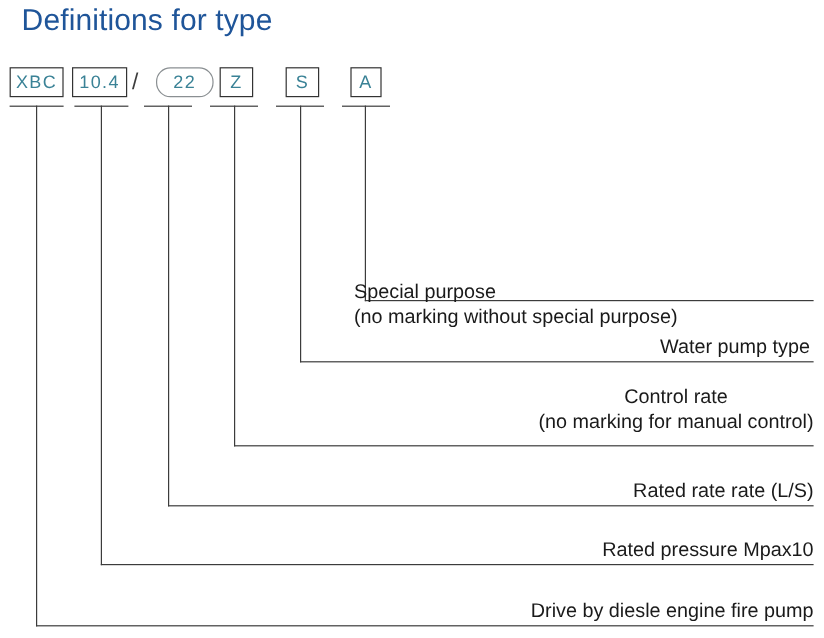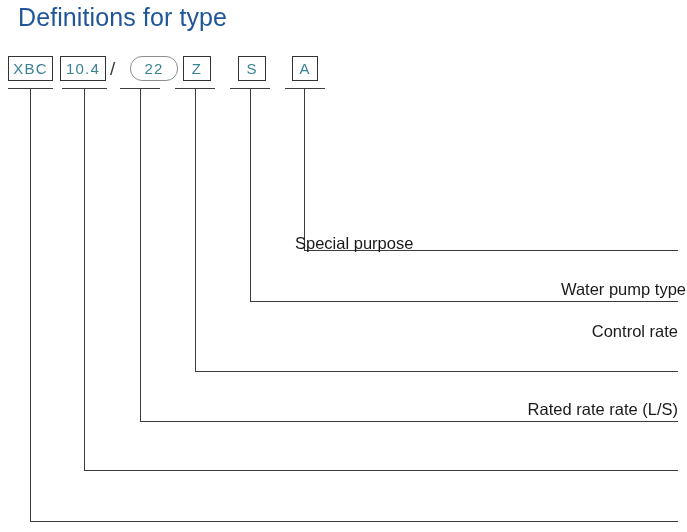--- a/index.html
+++ b/index.html
@@ -138,29 +138,37 @@
   <div class="hline" style="left:140px; top:421px; width:538px;"></div>
 
   <div class="vline" style="left:84px;  top:88px;  height:383px;"></div>
   <div class="hline" style="left:84px;  top:470px; width:594px;"></div>
 
   <div class="vline" style="left:30px;  top:88px;  height:434px;"></div>
   <div class="hline" style="left:30px;  top:521px; width:648px;"></div>
 
   <div class="label" style="left:295px; top:200px;margin-top:33px;">
     <span class="ln">Special purpose</span>
+    <span class="ln">(no marking without special purpose)</span>
   </div>
 
-  <div class="label right" style="right:1px; top:279px;">
+  <div class="label right" style="right:12px; top:279px;">
     <span class="ln">Water pump type</span>
   </div>
 
   <div class="label right centered" style="right:9px; top:321px;">
     <span class="ln">Control rate</span>
+    <span class="ln">(no marking for manual control)</span>
   </div>
 
   <div class="label right" style="right:9px; top:399px;">
     <span class="ln">Rated rate rate (L/S)</span>
   </div>
 
+  <div class="label right" style="right:9px; top:448px;">
+    <span class="ln">Rated pressure Mpax10</span>
+  </div>
 
+  <div class="label right" style="right:9px; top:499px;">
+    <span class="ln">Drive by diesle engine fire pump</span>
+  </div>
 
 </div>
 
 </body></html>

